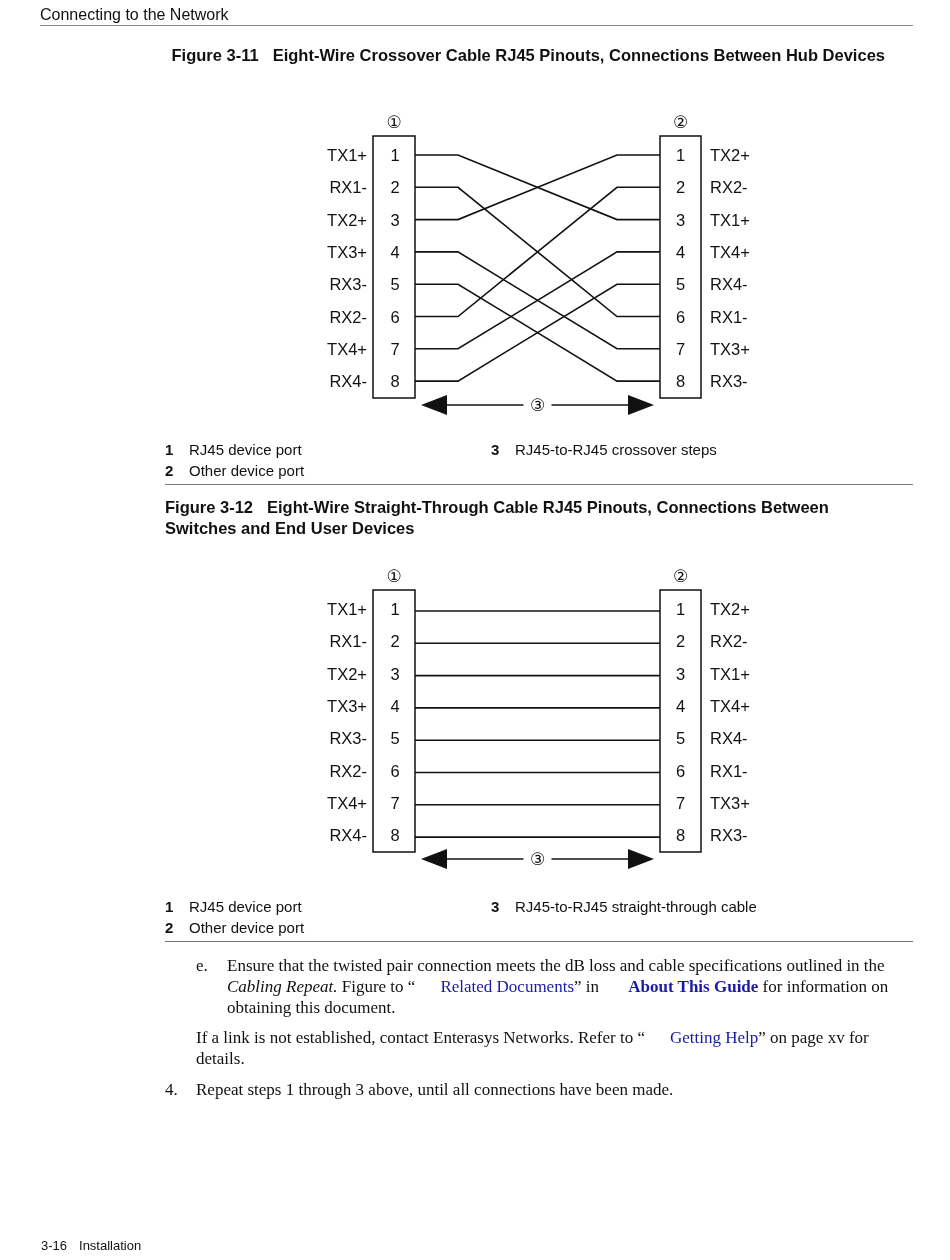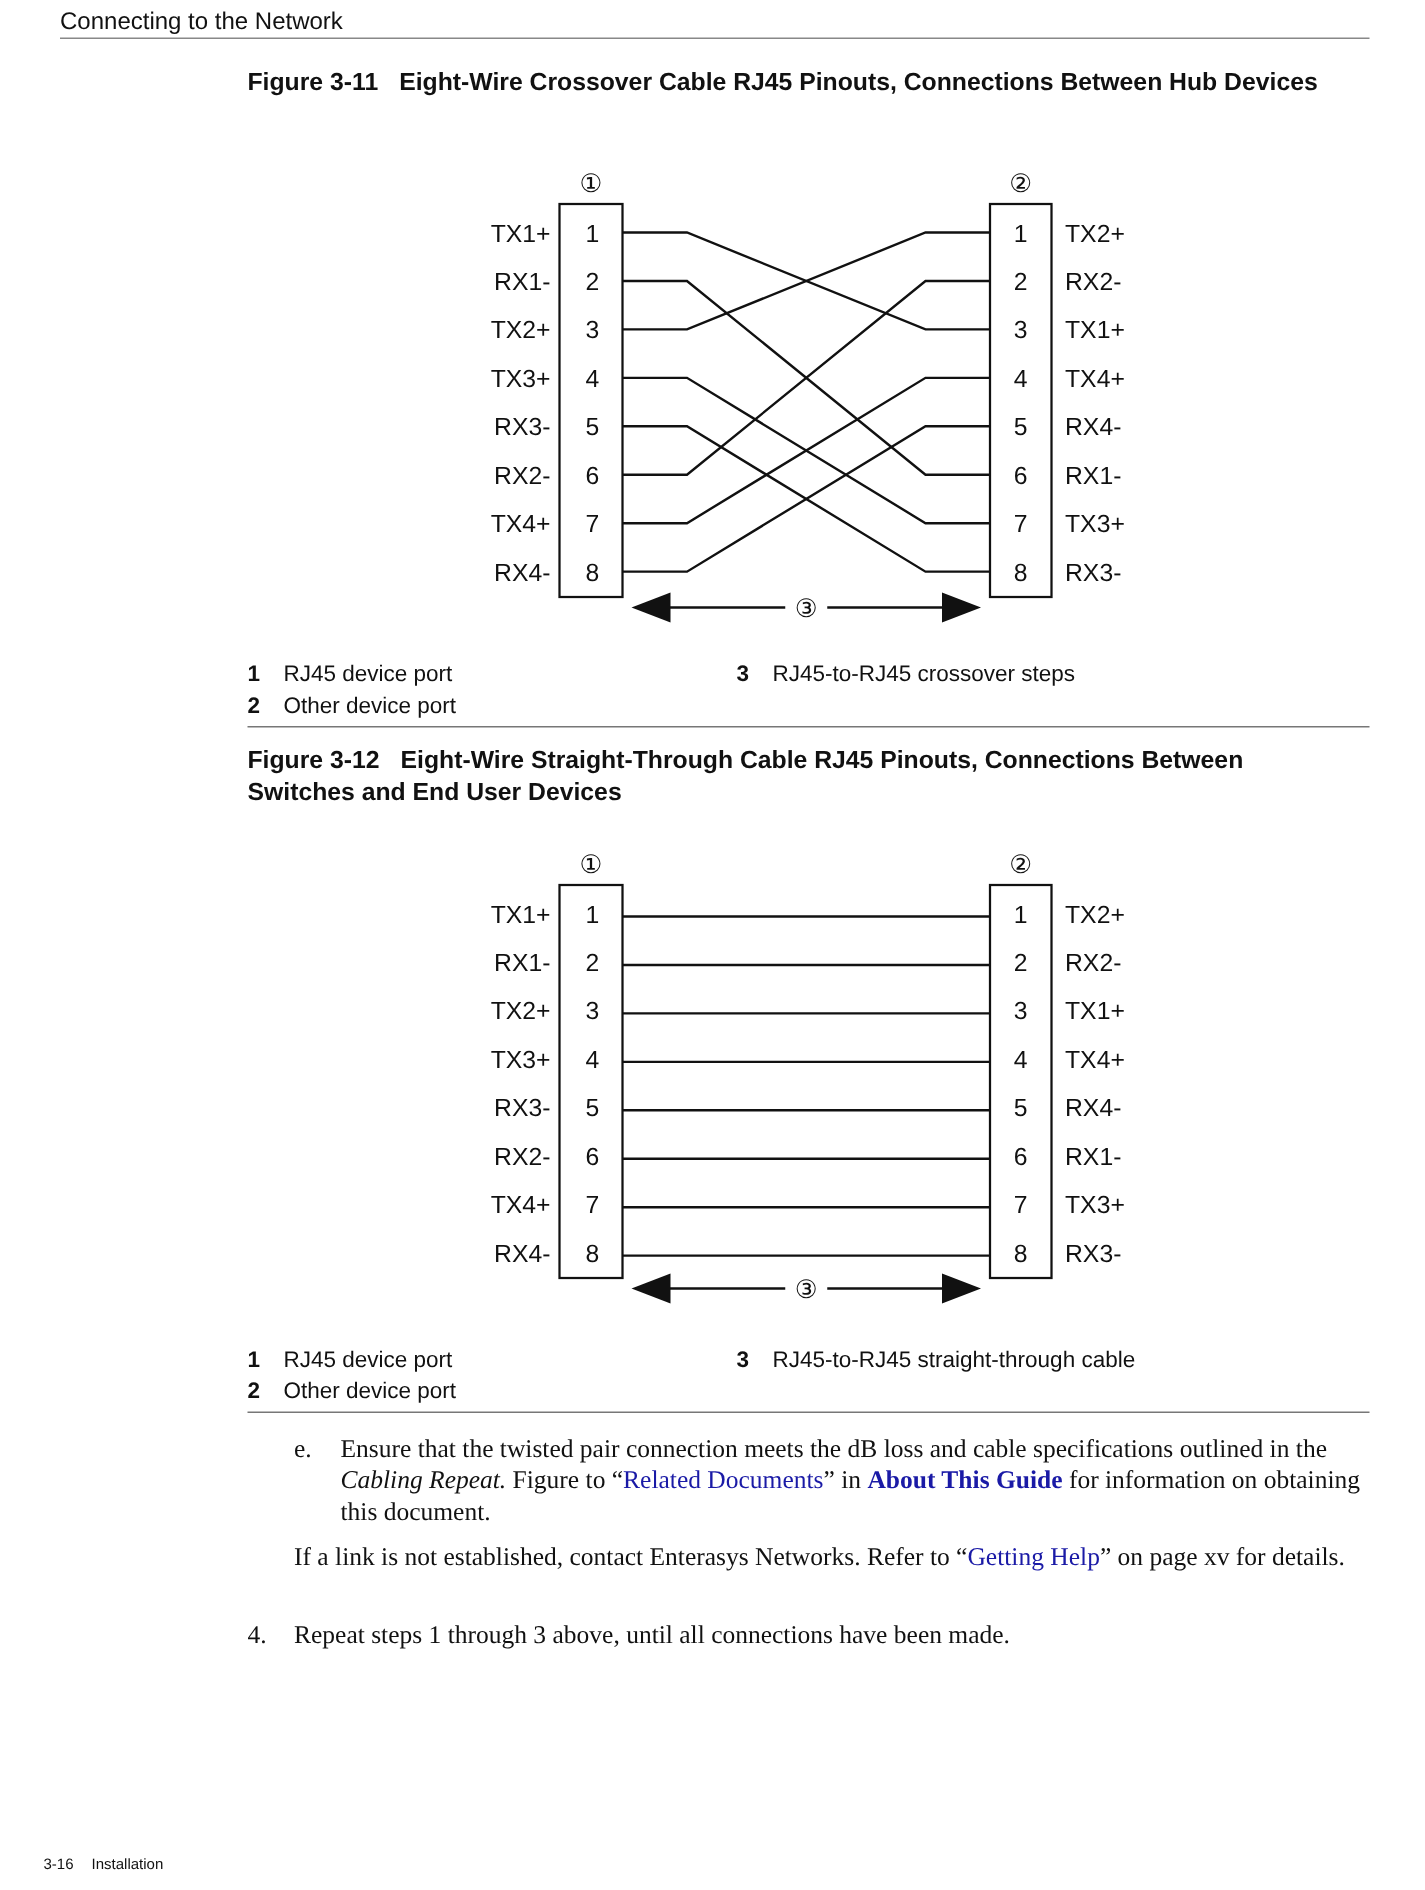--- a/index.html
+++ b/index.html
@@ -23,34 +23,34 @@
   .legend-rule { position: absolute; left: 165px; width: 748px; border-top: 1px solid #777; }
 
   .body-text { position: absolute; font-size: 17px; line-height: 21px; }
   .step-e { left: 196px; top: 955px; width: 720px; }
   .step-e .marker { position: absolute; left: 0; top: 0; }
   .step-e .content { margin-left: 31px; }
   .para-link { left: 196px; top: 1027px; width: 720px; }
   .step-4 { left: 165px; top: 1079px; width: 740px; }
   .step-4 .marker { position: absolute; left: 0; top: 0; }
   .step-4 .content { margin-left: 31px; }
-  a.link { color: #1a1aa6; text-decoration: none; }
+  a.link { color: #1a1aa6; text-decoration: none; margin-left: 25px; }
   a.link.bold { font-weight: bold; }
   i { font-style: italic; }
 
-  .footer { position: absolute; left: 29px; top: 1238px; font-size: 10px; }
+  .footer { position: absolute; left: 41px; top: 1238px; font-size: 13px; }
   .footer .pg { margin-right: 12px; }
 </style>
 </head>
 <body>
 
 <div class="running-header sans">Connecting to the Network</div>
 <div class="header-rule"></div>
 
-<div class="fig-title sans" style="top:45px;">
+<div class="fig-title sans" style="top:45px;text-align:right;">
   <span class="num">Figure 3-11</span><span>Eight-Wire Crossover Cable RJ45 Pinouts, Connections Between Hub Devices</span>
 </div>
 <div class="diagram" style="top:108px;">
   <svg id="diag0" width="480" height="315">
       <g>
         <text x="94" y="20" text-anchor="middle" font-size="17">①</text>
         <text x="380.5" y="20" text-anchor="middle" font-size="17">②</text>
         <rect x="73" y="28" width="42" height="262" fill="none" stroke="#111" stroke-width="1.5"></rect>
         <rect x="360" y="28" width="41" height="262" fill="none" stroke="#111" stroke-width="1.5"></rect>
         <text x="67" y="53" text-anchor="end" font-size="16.5">TX1+</text>

